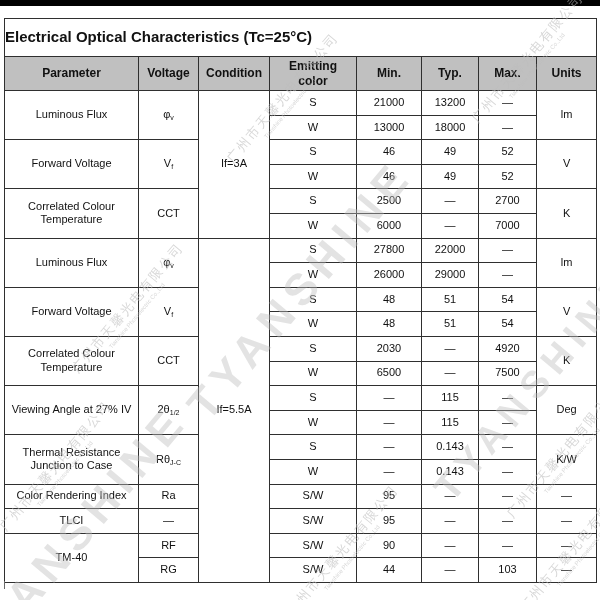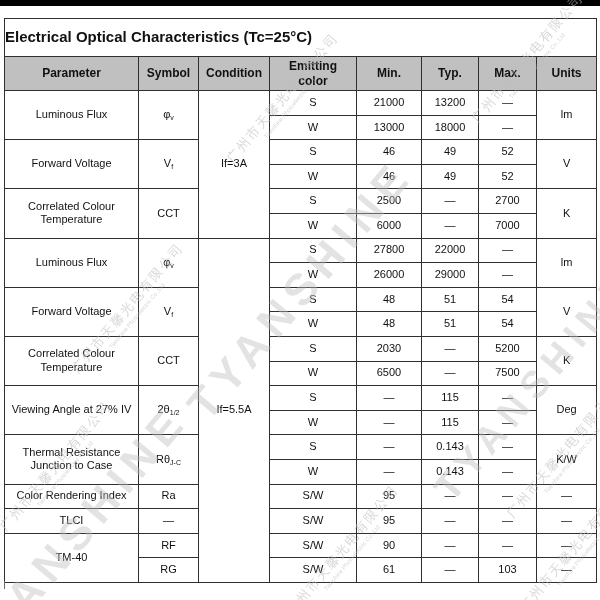--- a/index.html
+++ b/index.html
@@ -79,21 +79,21 @@
       <col class="c-typ">
       <col class="c-max">
       <col class="c-units">
   </colgroup>
   <thead>
     <tr>
       <td class="title-cell" colspan="8">Electrical Optical Characteristics (Tc=25°C)</td>
     </tr>
     <tr>
       <th class="colhead">Parameter</th>
-      <th class="colhead">Symbol</th>
+      <th class="colhead">Voltage</th>
       <th class="colhead">Condition</th>
       <th class="colhead">Emitting color</th>
       <th class="colhead">Min.</th>
       <th class="colhead">Typ.</th>
       <th class="colhead">Max.</th>
       <th class="colhead">Units</th>
     </tr>
   </thead>
   <tbody>
       <tr>
@@ -172,21 +172,21 @@
         <td>48</td>
         <td>51</td>
         <td>54</td>
       </tr>
       <tr>
         <td rowspan="2">Correlated Colour Temperature</td>
         <td rowspan="2">CCT</td>
         <td>S</td>
         <td>2030</td>
         <td>—</td>
-        <td>5200</td>
+        <td>4920</td>
         <td rowspan="2">K</td>
       </tr>
       <tr>
         <td>W</td>
         <td>6500</td>
         <td>—</td>
         <td>7500</td>
       </tr>
       <tr>
         <td rowspan="2">Viewing Angle at 27% IV</td>
@@ -241,21 +241,21 @@
         <td>RF</td>
         <td>S/W</td>
         <td>90</td>
         <td>—</td>
         <td>—</td>
         <td>—</td>
       </tr>
       <tr>
         <td>RG</td>
         <td>S/W</td>
-        <td>61</td>
+        <td>44</td>
         <td>—</td>
         <td>103</td>
         <td>—</td>
       </tr>
     </tbody>
 </table>
 
 <div class="stub"></div>
 
 <div id="watermark-layer">

